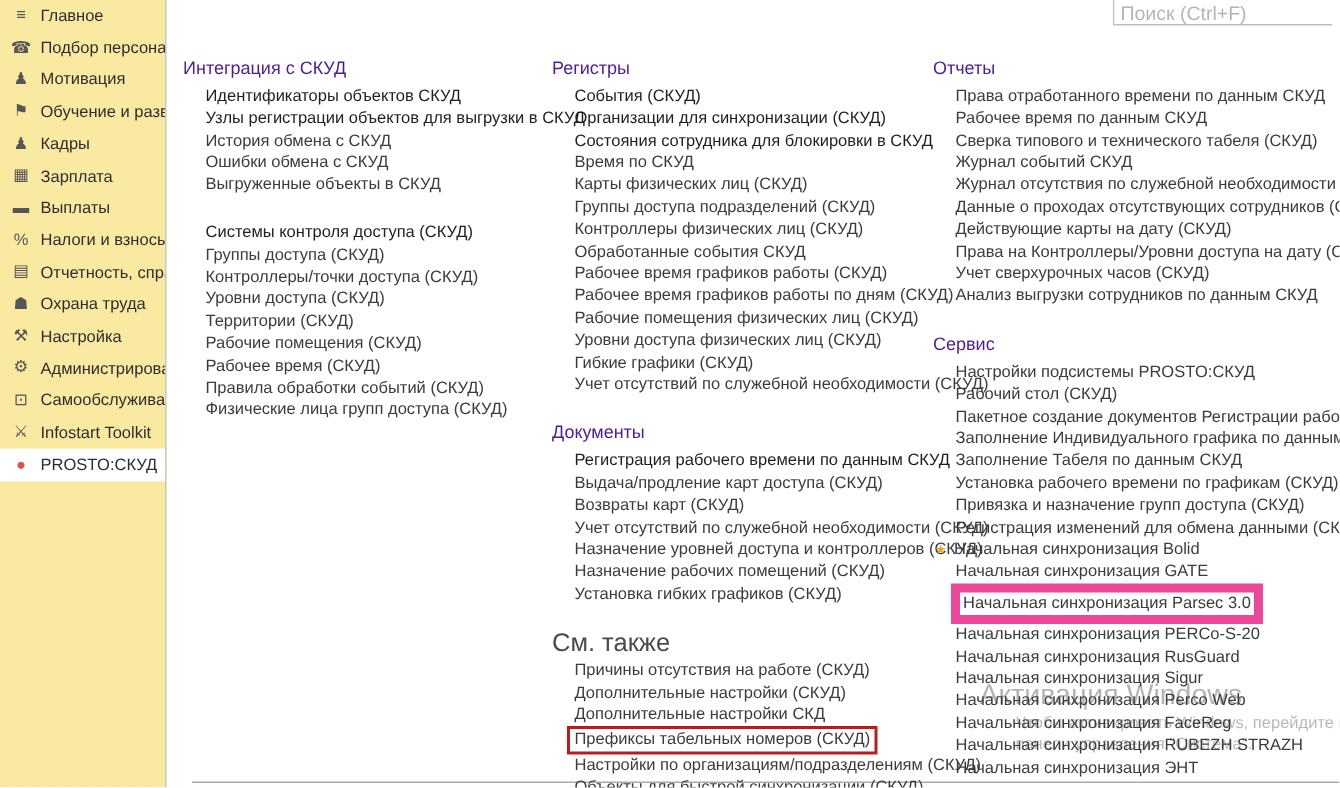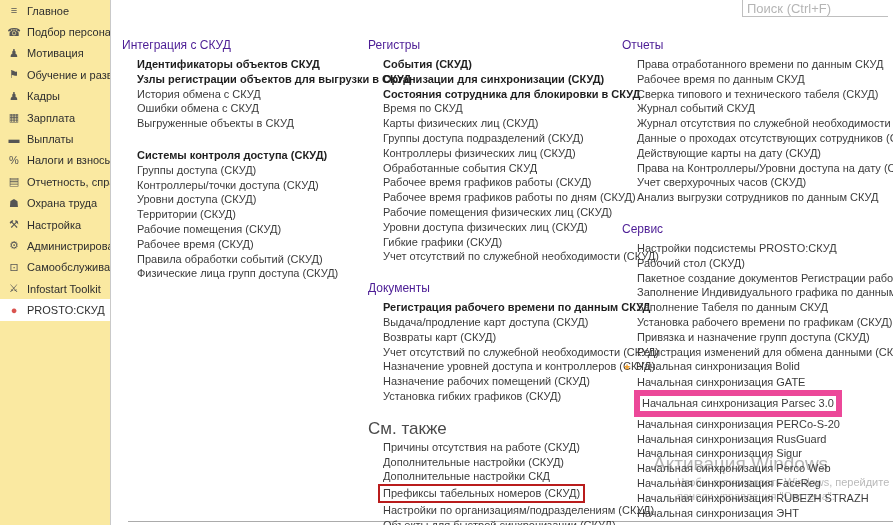--- a/index.html
+++ b/index.html
@@ -43,21 +43,21 @@
   .section { margin-bottom: 17px; }
   .section-title {
     font-size: 12px; color: #4c1d95; line-height: 15px; margin-bottom: 4px;
     white-space: nowrap;
   }
   .section-title.secondary { color: #4a4a4a; font-size: 17px; }
   .item {
     font-size: 11px; line-height: 14.8px; color: #3c3c3c;
     padding-left: 15px; white-space: nowrap; cursor: pointer;
   }
-  .item.bold { font-weight: bold; color: #1f1f1f; }
+  .item.bold { font-weight: normal; color: #1f1f1f; }
   .txt { display: inline-block; }
   .txt.box-red  { border: 2px solid #b91c1c; padding: 0 3px; margin-left: -5px; }
   .txt.box-gray { border: 6px solid #ec4899; padding: 0 2px; margin-left: -3px; }
   .star {
     display: inline-block; width: 13px; margin-left: -14px;
     color: #F0A030; font-size: 9px;
   }
   
   .bottom-line {
     position: absolute; left: 128px; right: 0; top: 521px;

